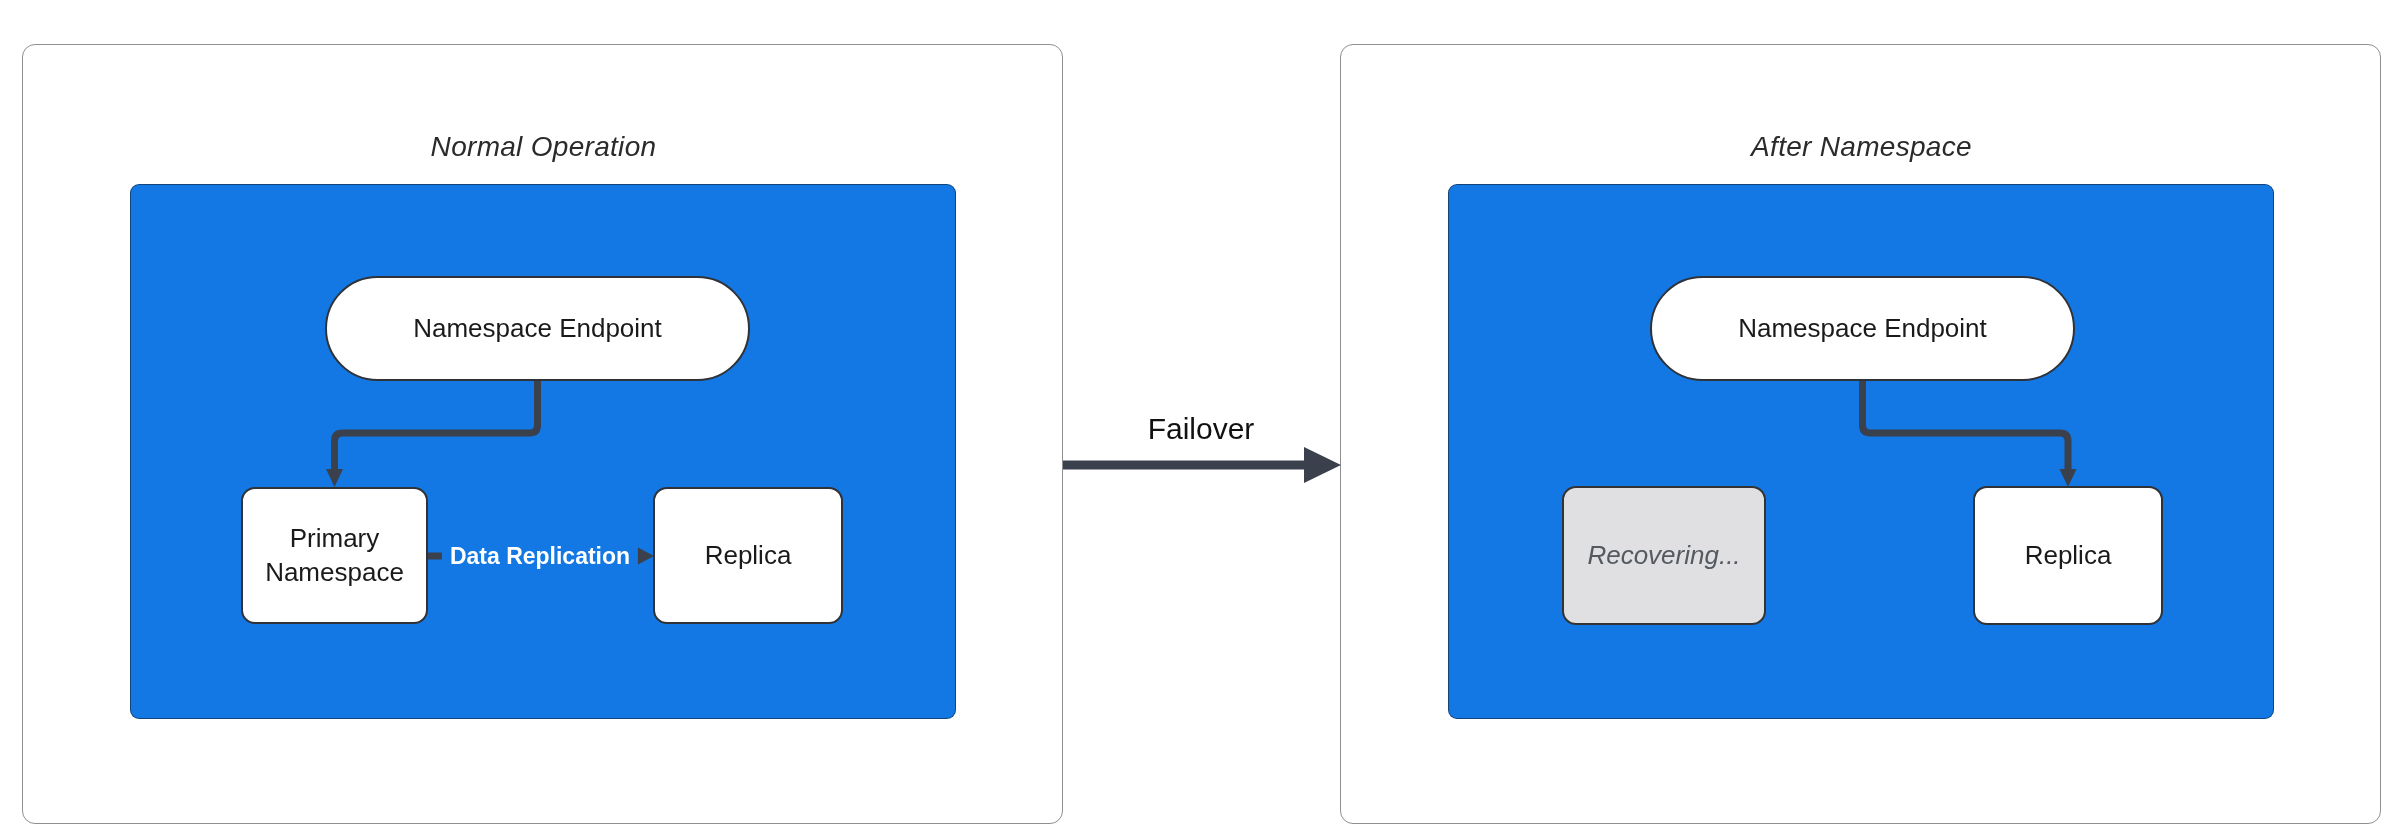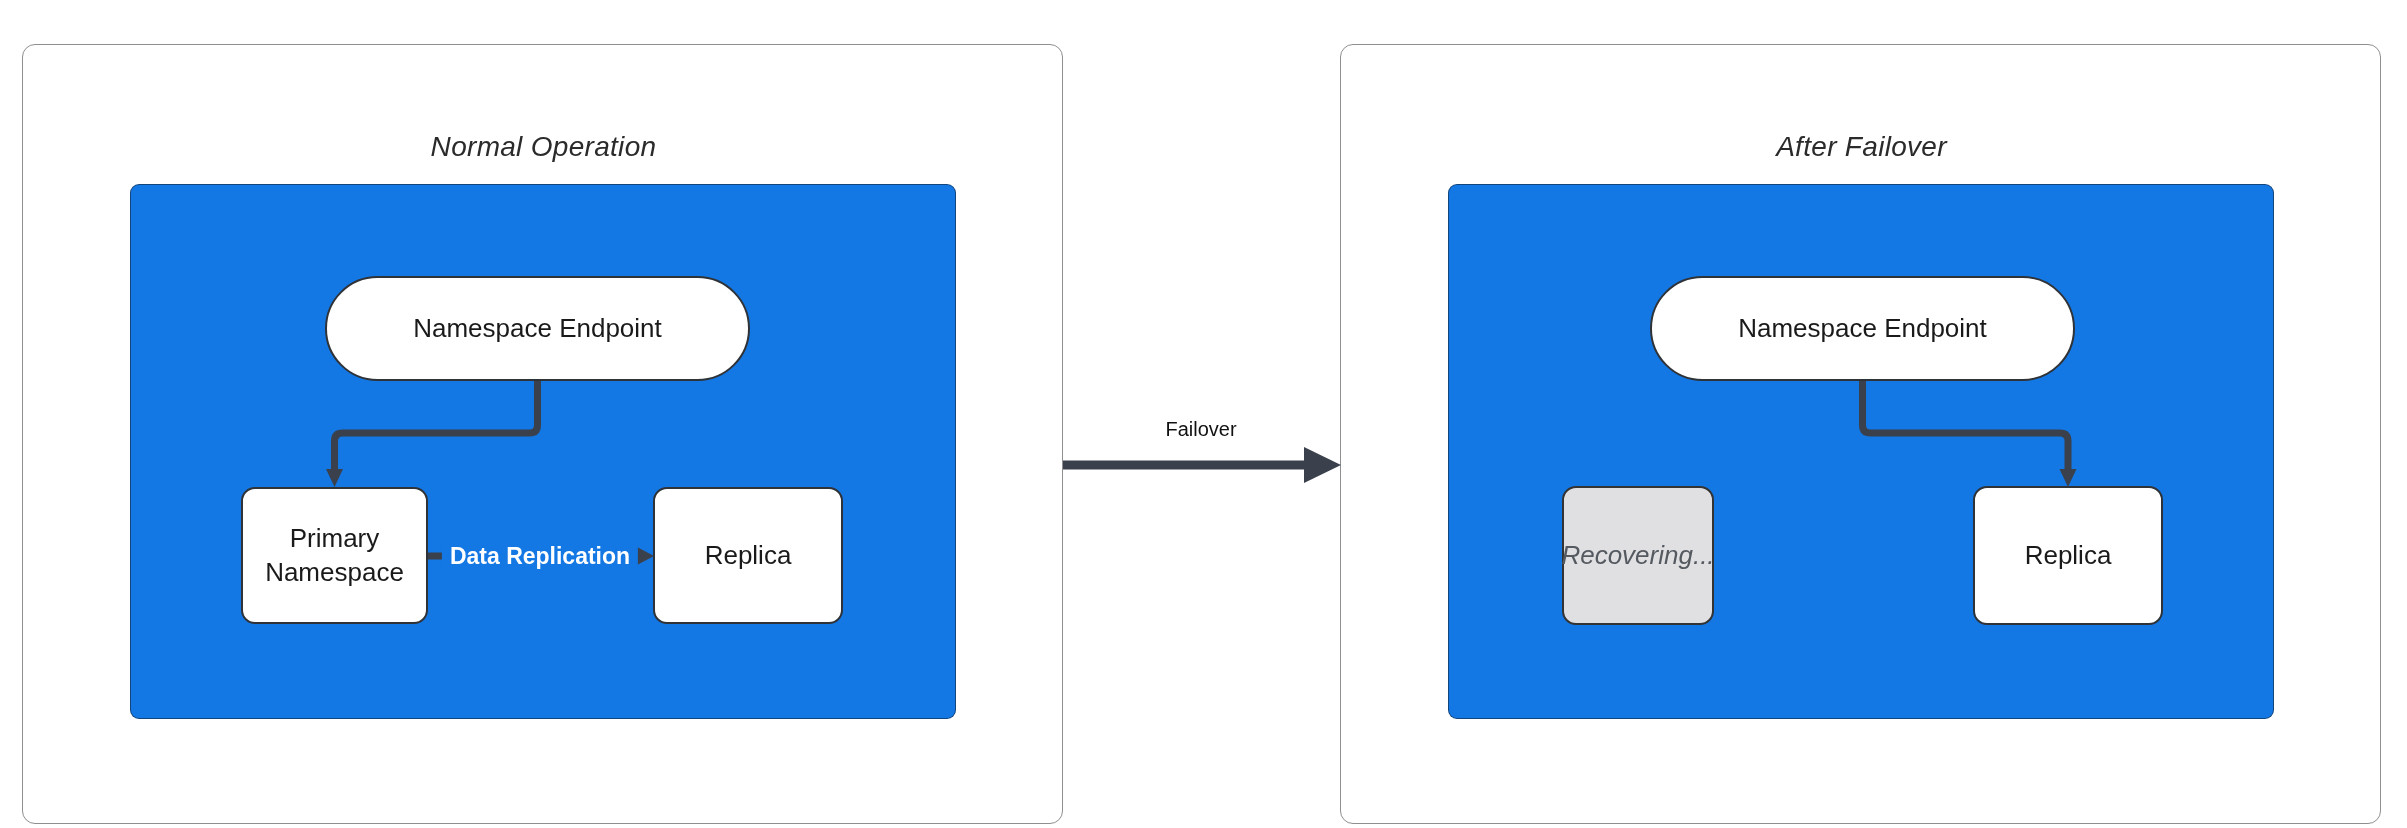--- a/index.html
+++ b/index.html
@@ -47,21 +47,21 @@
     position:absolute;transform:translate(-50%,-50%);white-space:nowrap;
   }
   .edge-label.replication{
     left:540px;top:535px;
     background:var(--cluster-fill,#1377e4);
     color:var(--edge-label-text,#fff);
     font-weight:bold;font-size:23px;padding:2px 8px;text-align:center;
   }
   .edge-label.failover{
     left:1201px;top:408px;
-    color:#111;font-size:20px;background:#ffffff;padding:0 6px;
+    color:#111;font-size:30px;background:#ffffff;padding:0 6px;
   }
 </style>
 </head>
 <body>
 
 <div id="canvas">
 
   <div class="panel" style="left:22px;">
     <div class="panel-title" style="left:0;">Normal Operation</div>
   </div>
@@ -73,29 +73,29 @@
 
   <div class="node box" style="left:241px;top:466px;width:187px;height:137px;">
     <span>Primary Namespace</span>
   </div>
 
   <div class="node box" style="left:653px;top:466px;width:190px;height:137px;">
     <span>Replica</span>
   </div>
 
   <div class="panel" style="left:1340px;">
-    <div class="panel-title" style="left:0;">After Failover</div>
+    <div class="panel-title" style="left:0;">After Namespace</div>
   </div>
   <div class="cluster" style="left:1448px;"></div>
 
   <div class="node stadium" style="left:1650px;top:255px;width:425px;height:105px;">
     <span>Namespace Endpoint</span>
   </div>
 
-  <div class="node box recovering" style="left:1562px;top:465px;width:152px;height:139px;">
+  <div class="node box recovering" style="left:1562px;top:465px;width:204px;height:139px;">
     <span>Recovering...</span>
   </div>
 
   <div class="node box" style="left:1973px;top:465px;width:190px;height:139px;">
     <span>Replica</span>
   </div>
 
   <svg id="edges" viewBox="0 0 2407 828" xmlns="http://www.w3.org/2000/svg">
 
     <path d="M537.5 360 L537.5 404 Q537.5 412 529.5 412 L342.5 412 Q334.5 412 334.5 420 L334.5 450" stroke-width="7"></path>

